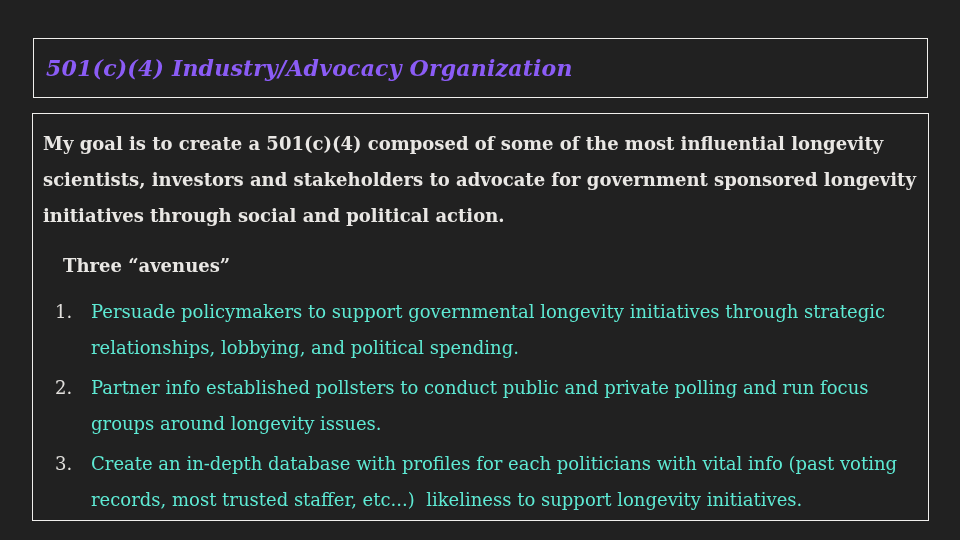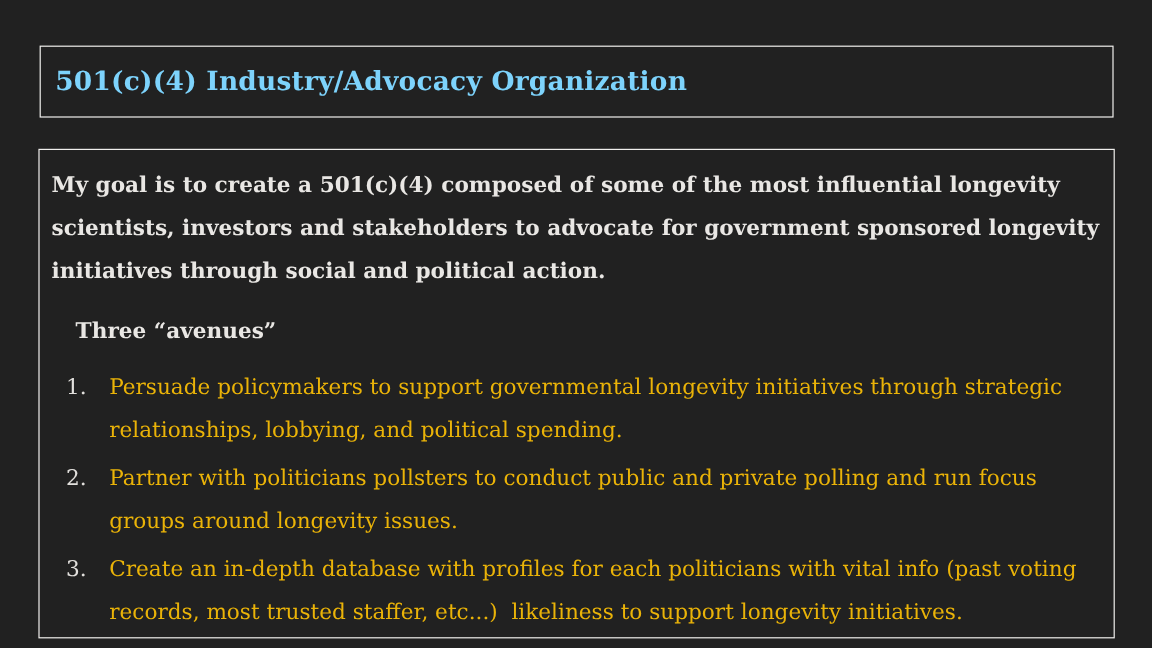--- a/index.html
+++ b/index.html
@@ -26,28 +26,29 @@
     height: 60px;
     border: 1.5px solid #f0efed;
     box-sizing: border-box;
     display: flex;
     align-items: center;
     padding: 0 12px;
   }
   .title-text {
     font-size: 22px;
     font-weight: bold;
-    color: #7dd3fc;
+    color: #8b5cf6;
     letter-spacing: 0.2px;
     white-space: nowrap;
+    font-style: italic;
   }
   .body-box {
     position: absolute;
     left: 32px;
-    top: 124px;
+    top: 113px;
     width: 897px;
     height: 408px;
     border: 1.5px solid #f0efed;
     box-sizing: border-box;
     padding: 9px 10px 0 10px;
     color: #e9e7e4;
     overflow: hidden;
   }
   .intro {
     margin: 3px 0 0 0;
@@ -76,21 +77,21 @@
   .list-item + .list-item {
     margin-top: 4px;
   }
   .item-number {
     flex: 0 0 20px;
     color: #e2e0dd;
   }
   .item-text {
     margin-left: 16px;
     width: 818px;
-    color: #eab308;
+    color: #5eead4;
     white-space: pre-wrap;
   }
 </style>
 </head>
 <body>
 
 <div class="slide">
 
   <div class="title-box">
     <div class="title-text">501(c)(4) Industry/Advocacy Organization</div>
@@ -104,21 +105,21 @@
 
     <div class="avenues-list">
 
       <div class="list-item">
         <span class="item-number">1.</span>
         <span class="item-text">Persuade policymakers to support governmental longevity initiatives through strategic relationships, lobbying, and political spending.</span>
       </div>
 
       <div class="list-item">
         <span class="item-number">2.</span>
-        <span class="item-text">Partner with politicians pollsters to conduct public and private polling and run focus groups around longevity issues.</span>
+        <span class="item-text">Partner info established pollsters to conduct public and private polling and run focus groups around longevity issues.</span>
       </div>
 
       <div class="list-item">
         <span class="item-number">3.</span>
         <span class="item-text">Create an in-depth database with profiles for each politicians with vital info (past voting records, most trusted staffer, etc...)  likeliness to support longevity initiatives.</span>
       </div>
 
     </div>
   </div>
 </div>

